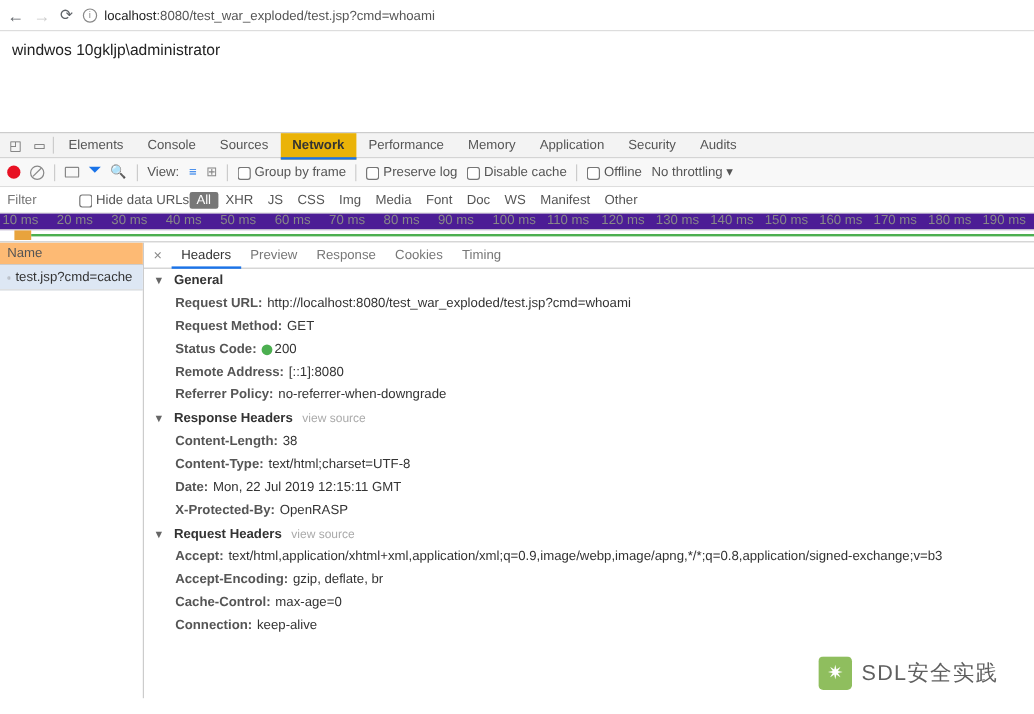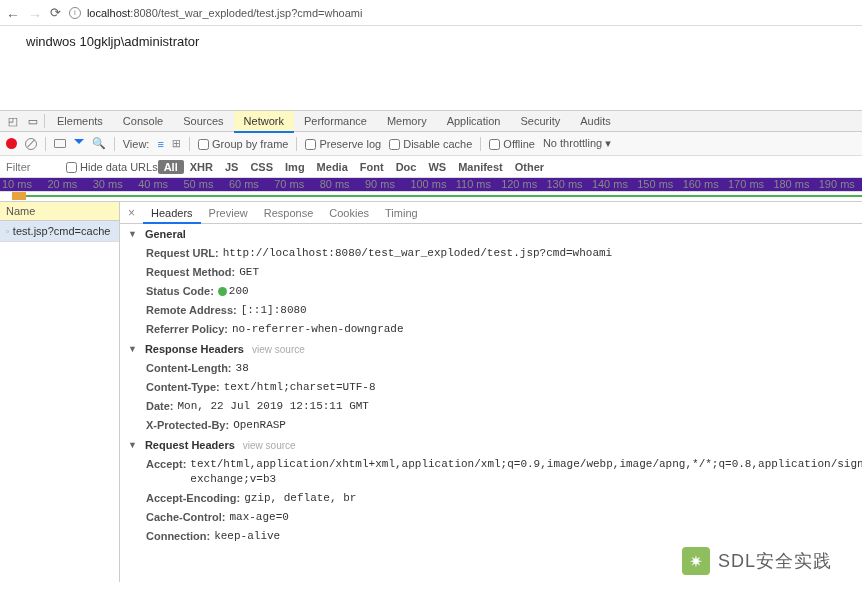--- a/index.html
+++ b/index.html
@@ -5,58 +5,58 @@
 * { margin: 0; padding: 0; box-sizing: border-box; font-family: Arial, "Helvetica Neue", sans-serif; font-size: 11px; }
 body { background: #fff; color: #333; }
 .browser-bar { display: flex; align-items: center; height: 26px; border-bottom: 1px solid #ddd; padding: 0 6px; gap: 8px; }
 .nav-arrow { color: #5f6368; font-size: 14px; cursor: pointer; user-select: none; }
 .nav-arrow.disabled { color: #ccc; }
 .reload { color: #5f6368; font-size: 13px; }
 .url-bar { flex: 1; display: flex; align-items: center; gap: 6px; }
 .info-icon { border: 1px solid #888; border-radius: 50%; width: 12px; height: 12px; display: flex; align-items: center; justify-content: center; font-size: 8px; color: #888; }
 .url-text { color: #555; font-size: 12px; }
 .url-text .host { color: #222; }
-.page-content { padding: 8px 10px; font-size: 13px; color: #222; height: 84px; margin-left: 16px; }
+.page-content { padding: 8px 10px; font-size: 13px; color: #222; height: 84px; }
 .devtools-toolbar { display: flex; align-items: center; height: 22px; border-top: 1px solid #ccc; border-bottom: 1px solid #ccc; background: #f3f3f3; padding: 0 4px; gap: 2px; }
 .dt-icon { width: 18px; height: 18px; display: flex; align-items: center; justify-content: center; color: #666; cursor: pointer; }
 .dt-tab { padding: 4px 10px; color: #555; cursor: pointer; }
-.dt-tab.active { color: #333; border-bottom: 2px solid #1a73e8; background: #fef9c3; }
+.dt-tab.active { color: #333; border-bottom: 2px solid #1a73e8; background: #eab308; font-weight: bold; }
 .net-toolbar { display: flex; align-items: center; height: 24px; border-bottom: 1px solid #ddd; background: #f8f8f8; padding: 0 6px; gap: 8px; font-size: 11px; }
 .rec-dot { width: 11px; height: 11px; border-radius: 50%; background: #e81123; }
 .clear-icon { width: 12px; height: 12px; border: 1px solid #888; border-radius: 50%; position: relative; }
 .clear-icon::after { content: ""; position: absolute; width: 10px; height: 1px; background: #888; top: 4px; left: 0; transform: rotate(-45deg); }
 .divider-v { width: 1px; height: 14px; background: #ccc; }
 .tb-label { color: #555; }
 .cb { display: flex; align-items: flex-end; gap: 3px; color: #555; }
 .cb input { width: 11px; height: 11px; }
 .filter-row { display: flex; align-items: center; height: 22px; border-bottom: 1px solid #ddd; background: #fff; padding: 0 6px; }
 .filter-input { border: none; outline: none; font-size: 11px; color: #888; width: 60px; }
-.type-pill { padding: 1px 6px; color: #555; cursor: pointer; border-radius: 2px; font-weight: bold; }
+.type-pill { padding: 1px 6px; color: #555; cursor: pointer; border-radius: 2px; }
 .type-pill.active { background: #777; color: #fff; }
 .timeline-ruler { display: flex; height: 14px; border-bottom: 1px solid #ddd; background: #4c1d95; font-size: 9px; color: #888; }
 .tick { flex: 1; text-align: left; padding-left: 2px; }
 .timeline-bars { height: 10px; border-bottom: 1px solid #ccc; position: relative; background: #fff; }
 .green-line { position: absolute; top: 3px; left: 26px; right: 0; height: 2px; background: #4caf50; }
 .orange-block { position: absolute; top: 0; left: 12px; width: 14px; height: 8px; background: #e8a33d; }
 .net-split { display: flex; height: 380px; }
 .req-list { width: 120px; border-right: 1px solid #ccc; display: flex; flex-direction: column; }
-.req-header { border-bottom: 1px solid #ccc; padding: 3px 6px; background: #fef9c3; color: #555; }
+.req-header { border-bottom: 1px solid #ccc; padding: 3px 6px; background: #fdba74; color: #555; }
 .req-item { padding: 4px 6px; background: #dde7f4; color: #333; border-bottom: 1px solid #ddd; display:flex; align-items:center; gap:4px; }
 .req-item::before { content: "▫"; color: #888; font-size: 8px;}
 .detail-pane { flex: 1; overflow: auto; background: #fff; }
 .detail-tabs { display: flex; align-items: center; height: 22px; border-bottom: 1px solid #ccc; padding: 0 4px; gap: 4px; }
 .close-x { color: #888; font-size: 12px; padding: 0 4px; cursor: pointer; }
 .d-tab { padding: 3px 8px; color: #777; cursor: pointer; font-size: 11px; }
 .d-tab.active { color: #333; border-bottom: 2px solid #1a73e8; margin-top: 40px; }
 .section-head { display:flex; align-items:center; gap:8px; padding: 4px 8px; color: #333; font-weight: bold; }
 .section-head .tri { color: #666; font-size: 9px; }
 .section-head .vs { font-weight: normal; color: #aaa; font-size: 10px; cursor:pointer; }
 .kv-row { display: flex; padding: 2px 8px 2px 26px; font-size: 11px; line-height: 15px; }
 .kv-row .k { color: #555; font-weight: bold; min-width: auto; margin-right: 4px; }
-.kv-row .v { color: #333; font-family: Liberation Mono, monospace; }
+.kv-row .v { color: #333; font-family: Liberation Sans, sans-serif; }
 .status-dot { display:inline-block; width:9px; height:9px; background:#4caf50; border-radius:50%; margin-right:2px; vertical-align:middle;}
 .watermark { position: fixed; bottom: 20px; right: 30px; display:flex; align-items:center; gap:8px; opacity:0.85; }
 .wm-logo { width:28px; height:28px; background:#7cb342; border-radius:4px; display:flex; align-items:center; justify-content:center; color:#fff; font-size:16px; }
 .wm-text { font-size: 18px; color: #444; font-weight: normal; letter-spacing:1px; }
 .funnel { width:10px;height:10px; position:relative;}
 .funnel::before{content:"";position:absolute;border-left:5px solid transparent;border-right:5px solid transparent;border-top:5px solid #1a73e8;top:0;}
 .camera {width:12px;height:9px;border:1px solid #888;border-radius:1px;position:relative;}
 </style>
 </head>
 <body>

